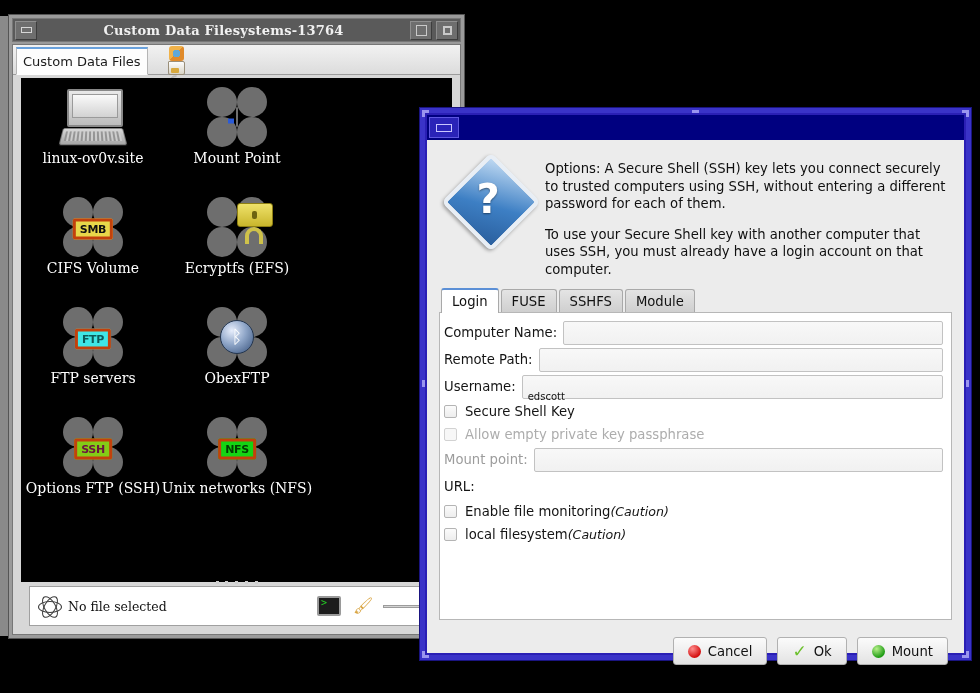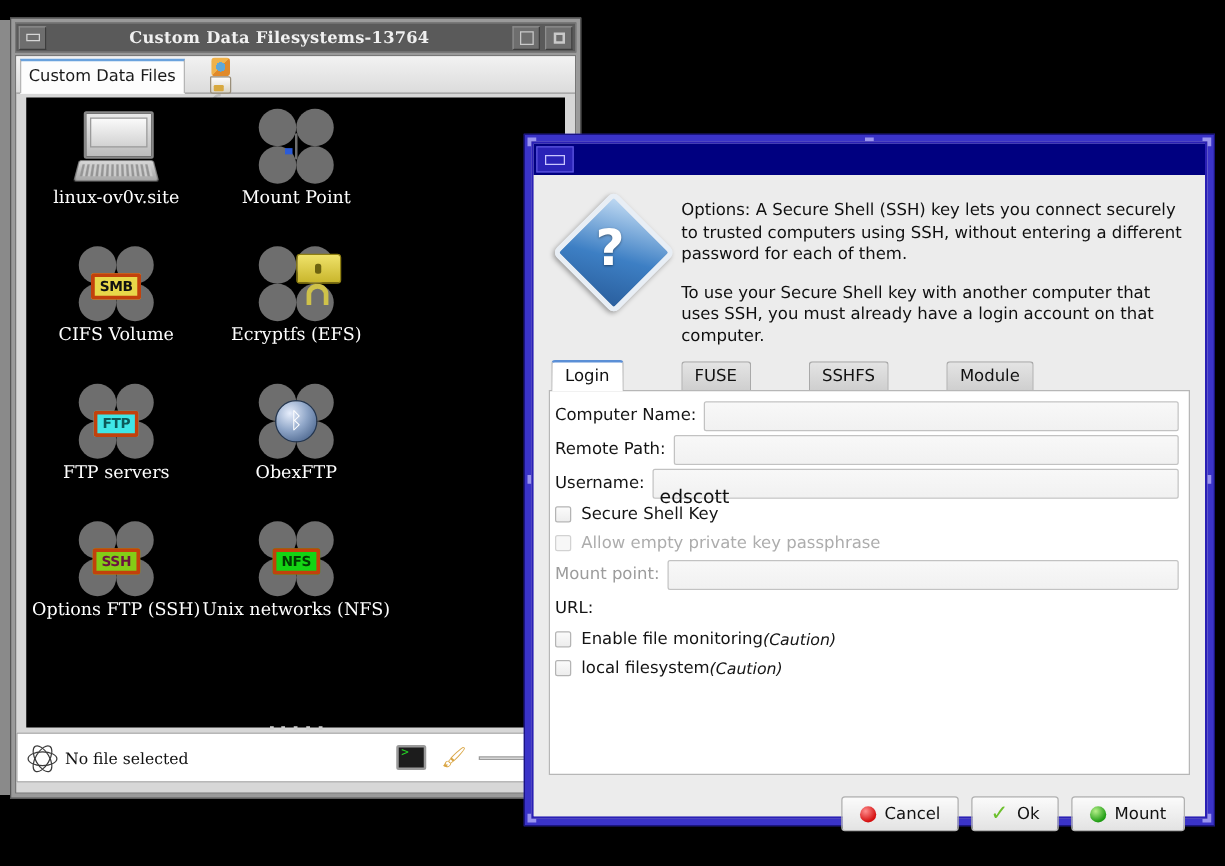--- a/index.html
+++ b/index.html
@@ -130,21 +130,21 @@
   .lock .bdy:after{content:"";position:absolute;left:14px;top:7px;width:5px;height:8px;
      background:#6d6310;border-radius:2px;}
   
   .bt{width:32px;height:32px;border-radius:50%;
      background:radial-gradient(circle at 34% 30%,#e7eefc 0%, #8fa6c8 45%, #35507a 100%);
      border:1px solid #24364f;display:flex;align-items:center;justify-content:center;
      color:#fff;font-size:18px;line-height:1;}
 
   
   #fm-status{
-    position:absolute;left:0;right:8px;bottom:8px;height:40px;background:#fff;
+    position:absolute;left:16px;right:8px;bottom:8px;height:40px;background:#fff;
     border:1px solid #a0a0a0;box-sizing:border-box;display:flex;align-items:center;padding:0 8px;
   }
   #grip{position:absolute;left:50%;transform:translateX(-50%);bottom:49px;width:42px;height:5px;
         display:flex;justify-content:space-between;align-items:center;}
   #grip i{display:block;width:3px;height:3px;background:#cfcfcf;}
   .st-atom{width:22px;height:22px;position:relative;flex:0 0 auto;}
   .st-atom i{position:absolute;left:0;top:6px;width:22px;height:10px;border:1.3px solid #3a3a3a;border-radius:50%;}
   .st-atom i:nth-child(2){transform:rotate(60deg);}
   .st-atom i:nth-child(3){transform:rotate(120deg);}
   #st-text{margin-left:8px;font-size:12.5px;color:#111;
@@ -192,40 +192,40 @@
       box-shadow:0 2px 4px rgba(0,0,0,.35);}
   #q-icon .qm{position:absolute;left:0;top:0;width:86px;height:86px;
       display:flex;align-items:center;justify-content:center;color:#fff;font-size:40px;
       font-weight:bold;font-family:"DejaVu Sans",sans-serif;
       text-shadow:0 1px 2px rgba(0,0,0,.45);}
   #dlg-msg{flex:1 1 auto;font-size:13.2px;color:#101010;line-height:1.33;padding-top:4px;}
   #dlg-msg p{margin:0 0 13px 0;}
   #dlg-msg p:last-child{margin-bottom:0;}
 
   
-  #tabs{display:flex;align-items:flex-end;margin-left:2px;position:relative;z-index:2;gap:44px;}
+  #tabs{display:flex;align-items:flex-end;margin-left:2px;position:relative;z-index:2;}
   .tabb{
     height:23px;padding:0 10px;margin-right:2px;display:flex;align-items:center;
     font-size:13.2px;color:#111;background:linear-gradient(#e4e4e4,#cfcfcf);
     border:1px solid #a9a9a9;border-bottom:none;border-radius:3px 3px 0 0;
     box-sizing:border-box;cursor:pointer;
   }
   .tabb.active{background:#fff;border-top:2px solid #5b8fd6;height:25px;
     margin-bottom:-1px;position:relative;z-index:3;}
   #tab-panel{
     background:#fff;border:1px solid #b7b7b7;box-sizing:border-box;
     height:308px;padding:6px 8px 6px 4px;position:relative;margin-top:0;
   }
   .frow{display:flex;align-items:center;height:27px;}
   .flabel{font-size:13.2px;color:#141414;white-space:nowrap;padding-right:6px;}
   .flabel.dim{color:#9c9c9c;}
   .finput{
     flex:1 1 auto;height:22px;background:linear-gradient(#f8f8f8,#f1f1f1);
     border:1px solid #c2c2c2;border-radius:2px;box-sizing:border-box;
-    font-size:15px;color:#111;padding:11px 5px;line-height:20px;
+    font-size:10px;color:#111;padding:11px 5px;line-height:20px;
     font-family:"DejaVu Sans","Liberation Sans",sans-serif;
   }
   .finput.ph{color:#b0b0b0;}
   .frow.cb{height:23px;}
   .cbx{width:13px;height:13px;background:linear-gradient(#fbfbfb,#ededed);
        border:1px solid #b4b4b4;border-radius:2px;box-sizing:border-box;
        margin-right:8px;flex:0 0 auto;cursor:pointer;}
   .cbx.dim{border-color:#d2d2d2;background:#f7f7f7;}
   .cbtxt{font-size:13.2px;color:#141414;}
   .cbtxt.dim{color:#adadad;}

